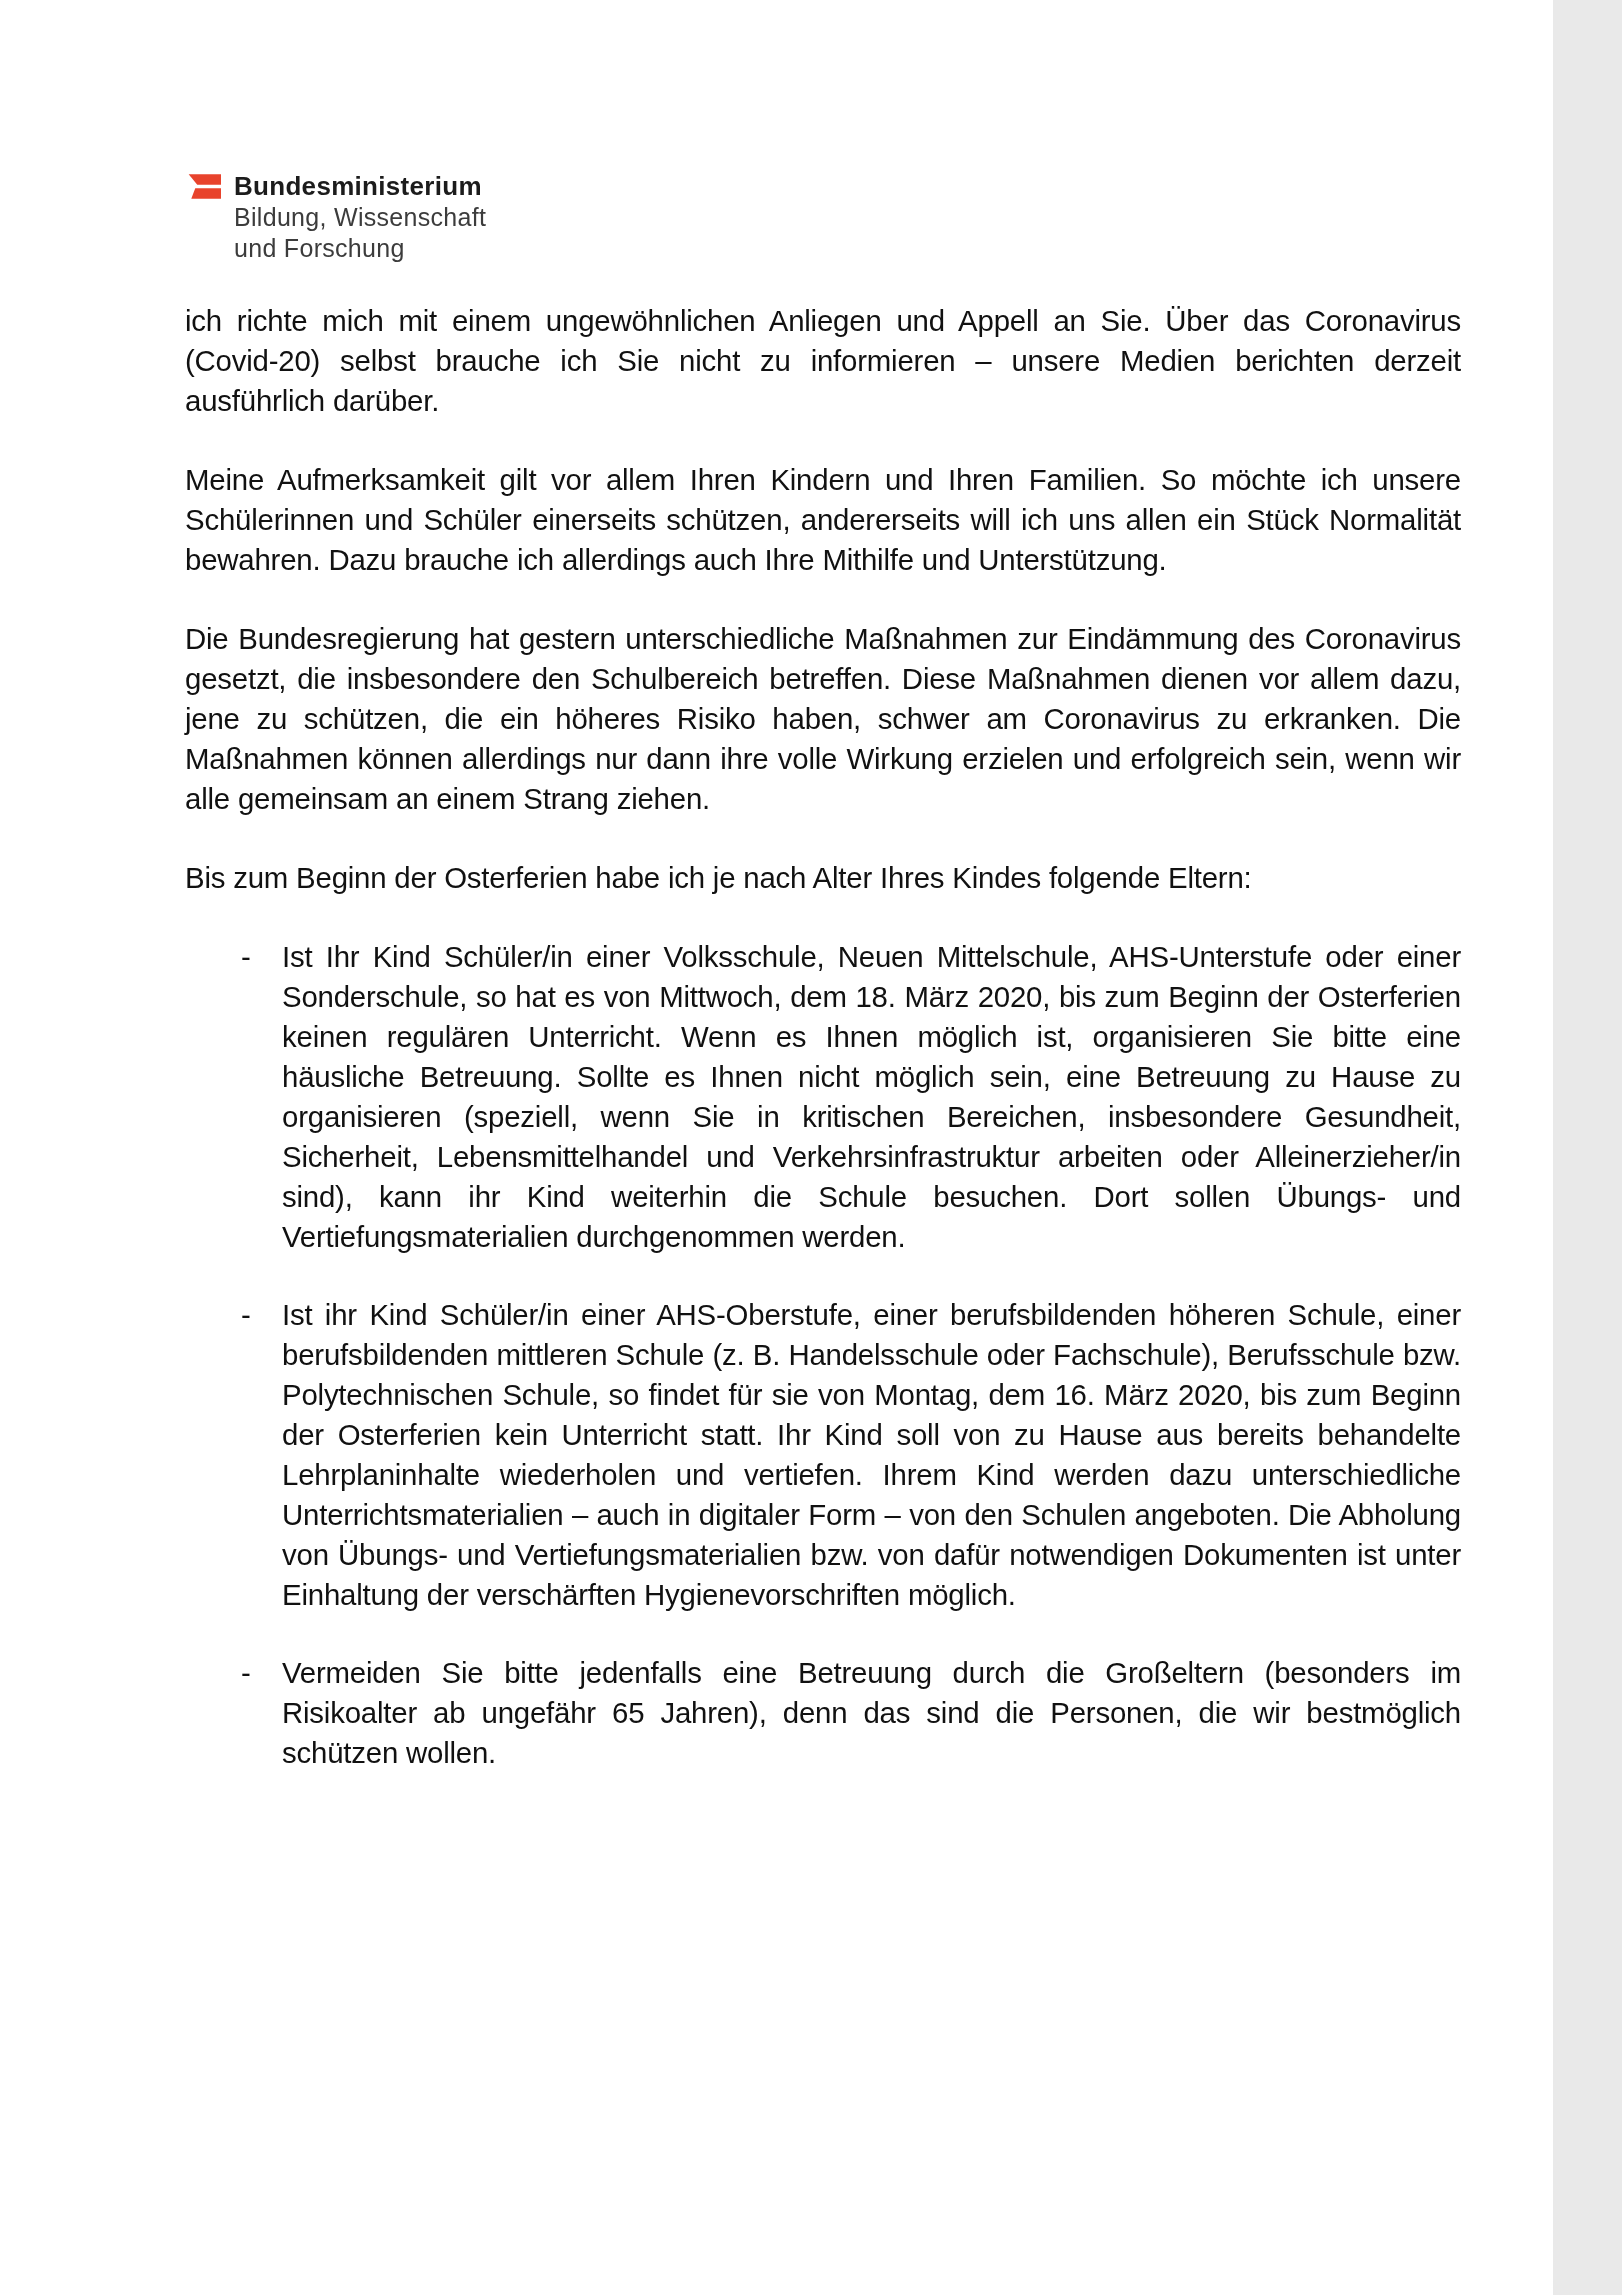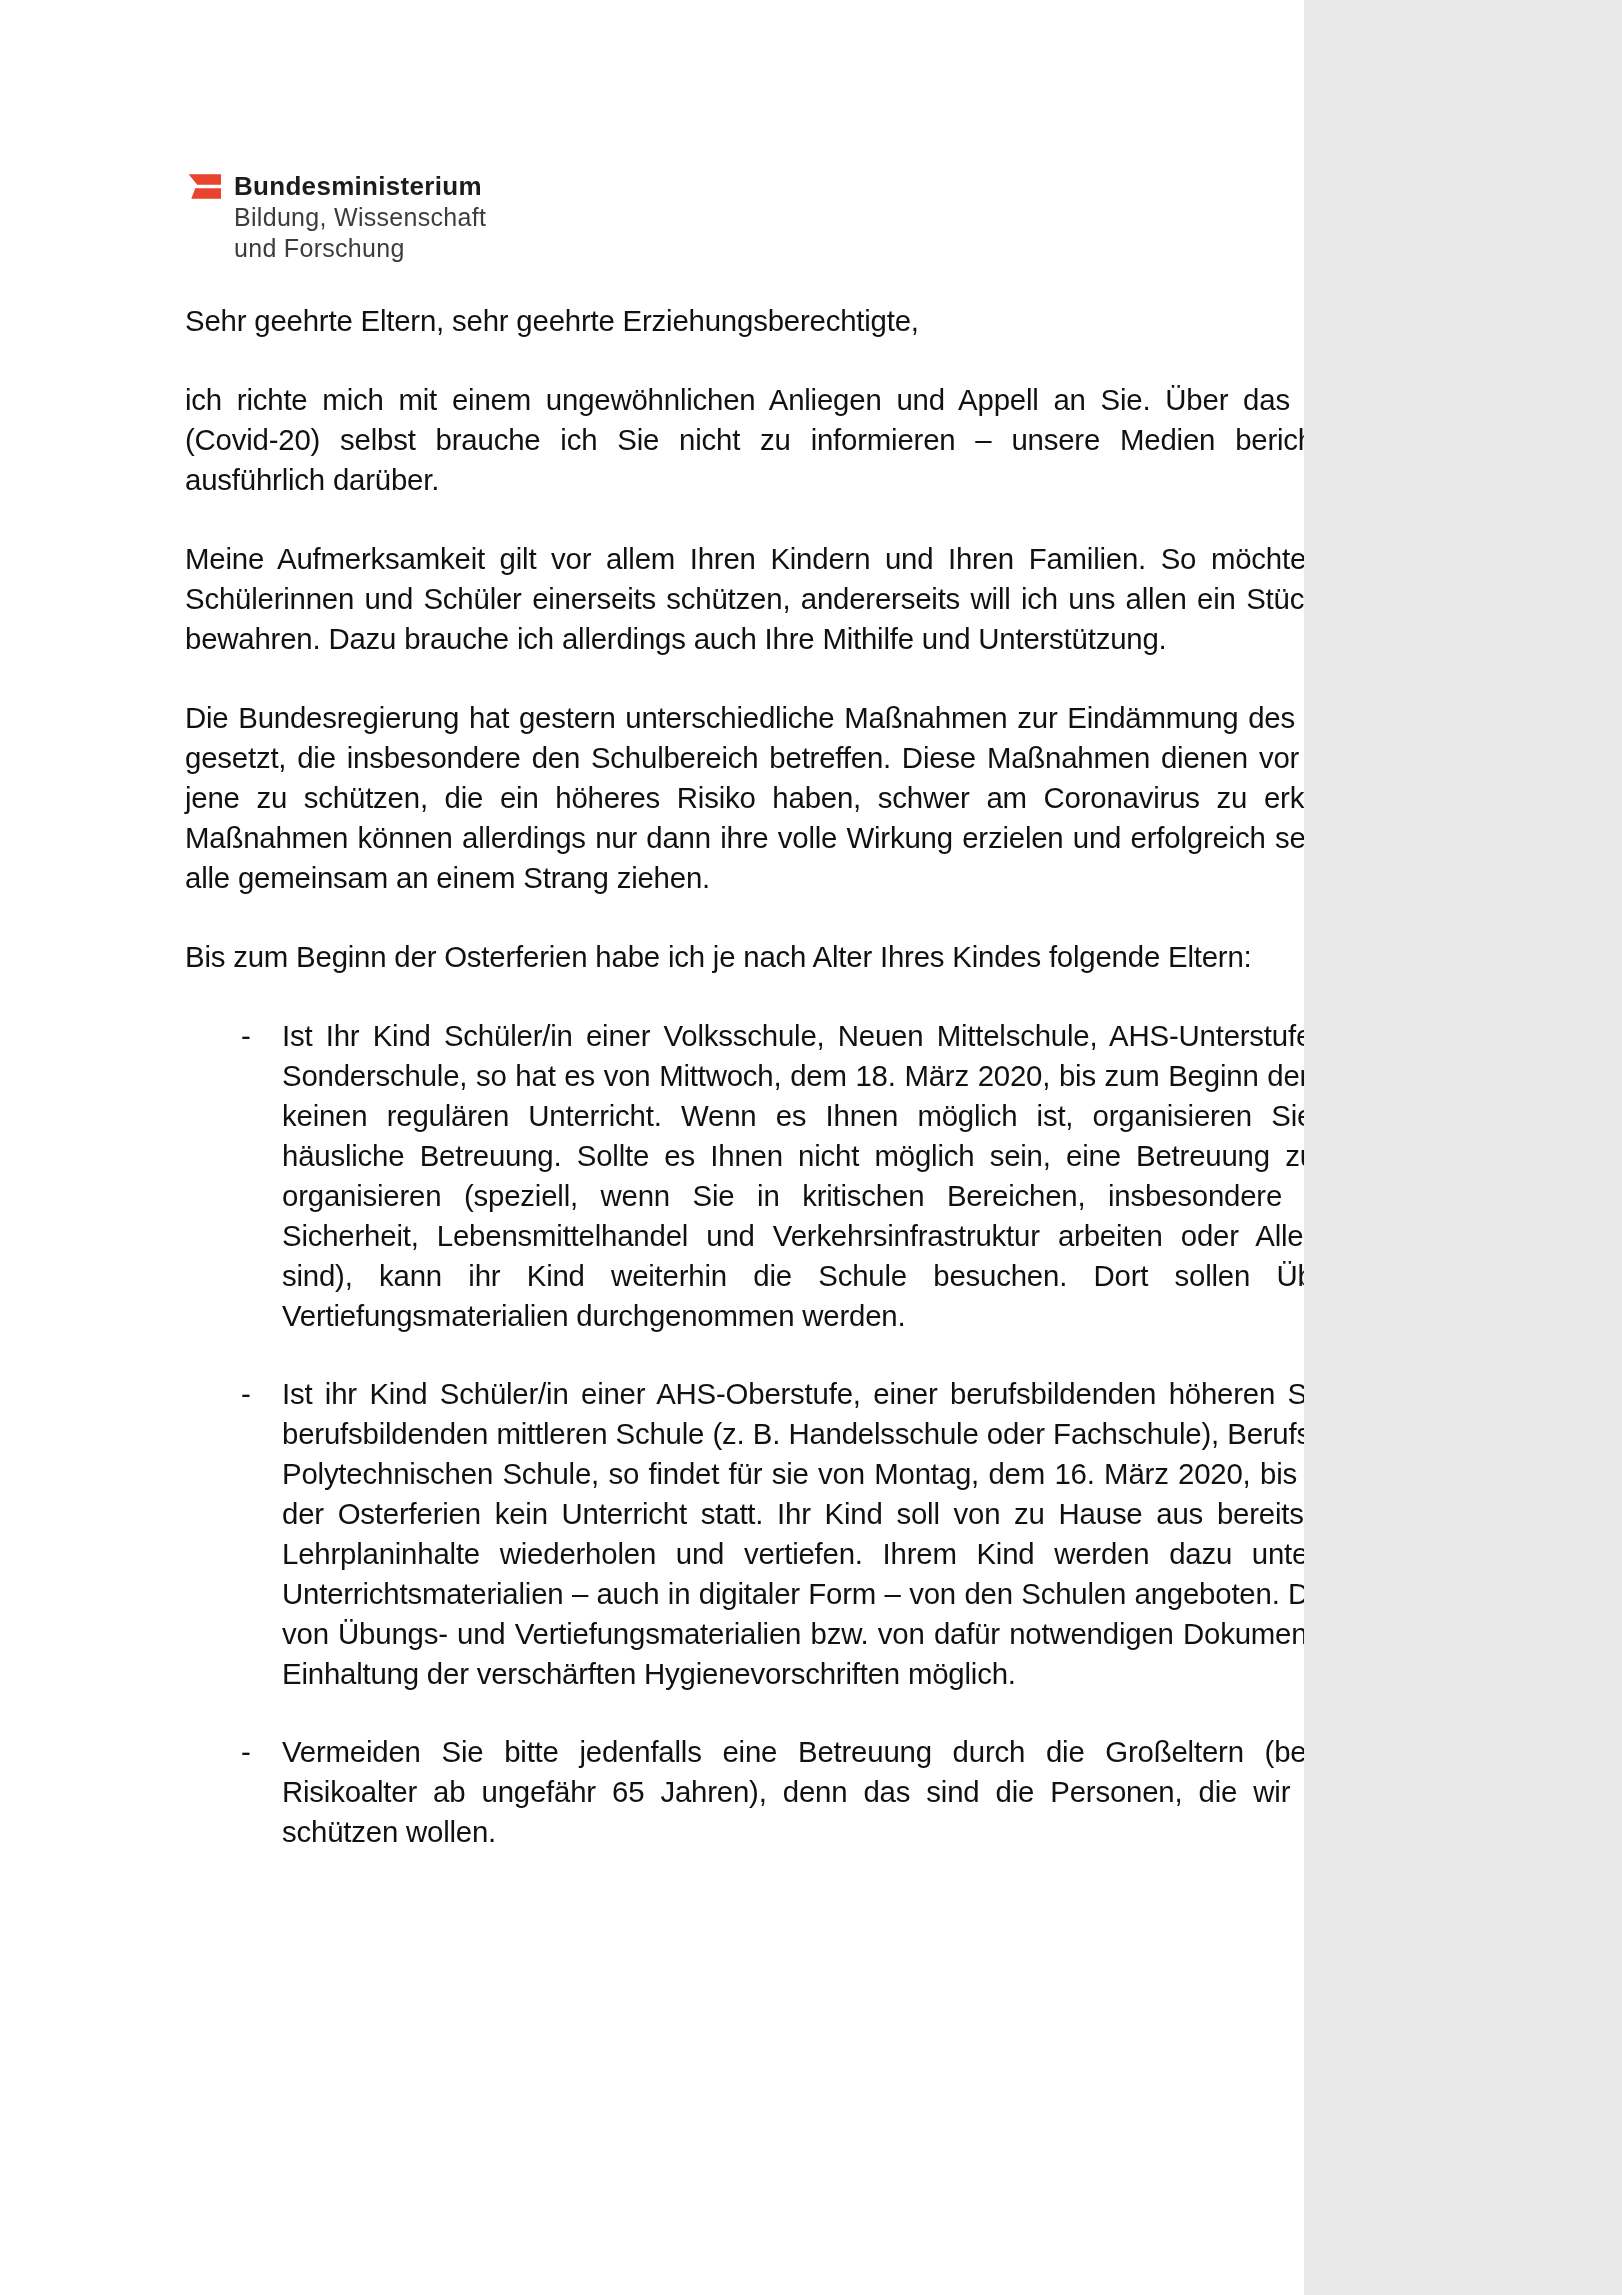--- a/index.html
+++ b/index.html
@@ -1,18 +1,18 @@
 <!DOCTYPE html>
 <html lang="de" style="font-size:10.5px"><head>
 <meta charset="utf-8">
 <style>
   html, body { margin: 0; padding: 0; background: #e9e9e9; }
   .page {
     position: relative;
-    width: 1304px;
+    width: 1553px;
     height: 2295px;
     background: #ffffff;
     font-family: "Liberation Sans", sans-serif;
     color: #111111;
     overflow: hidden;
   }
 
   
   .logo {
     position: absolute;
@@ -89,21 +89,20 @@
     </svg>
     <div class="logo-text">
       <div class="logo-title">Bundesministerium</div>
       <div class="logo-sub">Bildung, Wissenschaft</div>
       <div class="logo-sub">und Forschung</div>
     </div>
   </header>
 
   <main class="letter">
 
-    <p class="salutation">Sehr geehrte Eltern, sehr geehrte Erziehungsberechtigte,</p>
 
     <p class="para">ich richte mich mit einem ungewöhnlichen Anliegen und Appell an Sie. Über das Coronavirus (Covid-20) selbst brauche ich Sie nicht zu informieren – unsere Medien berichten derzeit ausführlich darüber.</p>
 
     <p class="para">Meine Aufmerksamkeit gilt vor allem Ihren Kindern und Ihren Familien. So möchte ich unsere Schülerinnen und Schüler einerseits schützen, andererseits will ich uns allen ein Stück Normalität bewahren. Dazu brauche ich allerdings auch Ihre Mithilfe und Unterstützung.</p>
 
     <p class="para">Die Bundesregierung hat gestern unterschiedliche Maßnahmen zur Eindämmung des Coronavirus gesetzt, die insbesondere den Schulbereich betreffen. Diese Maßnahmen dienen vor allem dazu, jene zu schützen, die ein höheres Risiko haben, schwer am Coronavirus zu erkranken. Die Maßnahmen können allerdings nur dann ihre volle Wirkung erzielen und erfolgreich sein, wenn wir alle gemeinsam an einem Strang ziehen.</p>
 
     <p class="para intro">Bis zum Beginn der Osterferien habe ich je nach Alter Ihres Kindes folgende Eltern:</p>
 
     <ul class="bullets">

